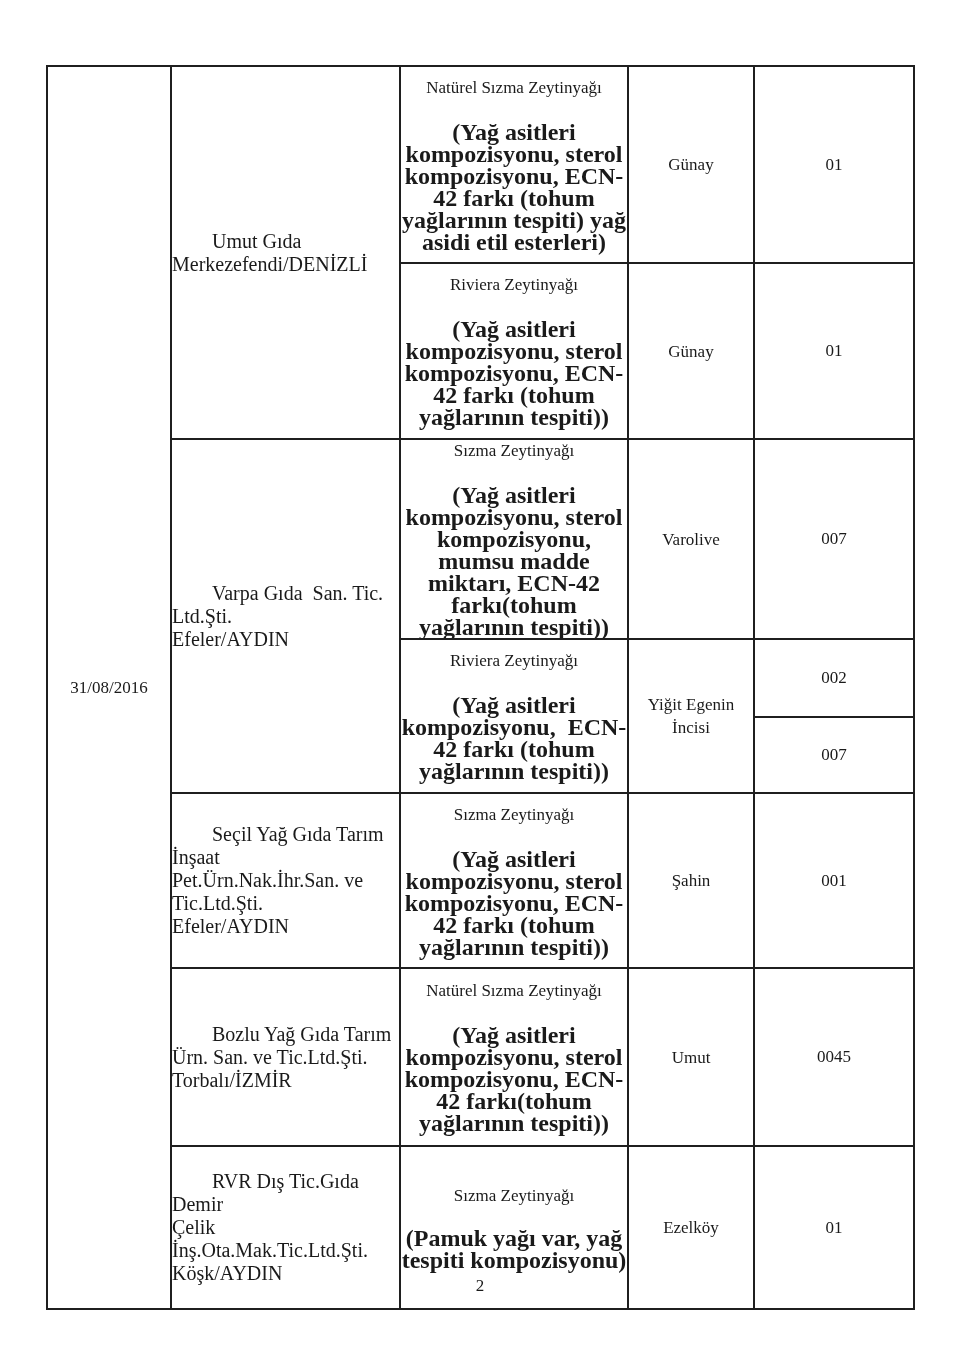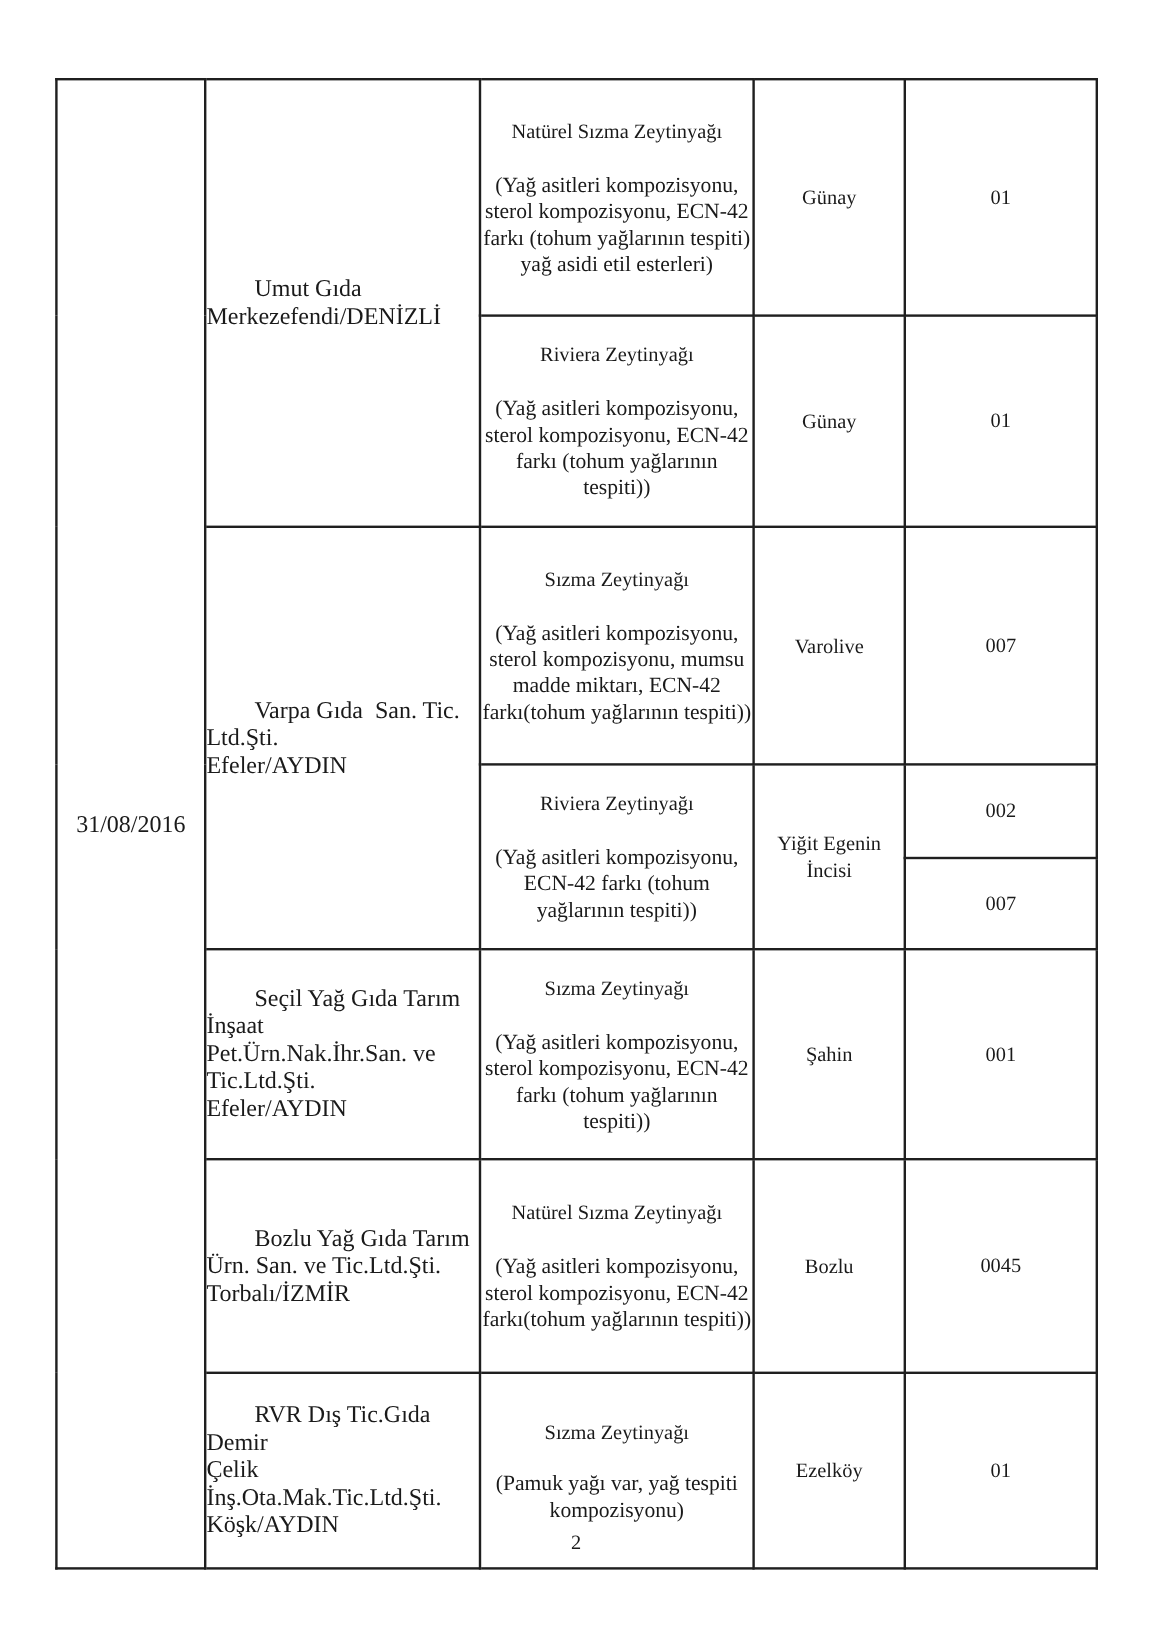--- a/index.html
+++ b/index.html
@@ -25,43 +25,43 @@
     table-layout: fixed;
   }
   table.doc-table td {
     border: 2px solid #1f1f1f;
     padding: 0;
     vertical-align: middle;
     overflow: hidden;
   }
   td.date-cell {
     text-align: center;
-    font-size: 20px;
+    font-size: 17px;
     line-height: 22px;
   }
   td.company-cell {
     text-align: left;
     padding: 6px 4px 6px 8px;
     font-size: 20px;
     line-height: 23px;
     white-space: pre-wrap;
   }
   td.product-cell {
     text-align: center;
     padding: 8px 9px;
     font-size: 17px;
     line-height: 22px;
     margin-left: 38px;
   }
   .product-title {
     font-weight: normal;
   }
   .product-note {
-    font-weight: normal;
-    font-size: 18px;
+    font-weight: bold;
+    font-size: 24px;
     margin-top: 22px;
     white-space: pre-wrap;
   }
   td.brand-cell {
     text-align: center;
     font-size: 17px;
     line-height: 23px;
     padding: 2px 5px;
     margin-left: 48px;
   }
@@ -189,21 +189,21 @@
       <td class="company-cell">
         <span>Bozlu Yağ Gıda Tarım
 Ürn. San. ve Tic.Ltd.Şti.
 Torbalı/İZMİR</span>
       </td>
       <td class="product-cell">
         <div class="product-title">Natürel Sızma Zeytinyağı</div>
         <div class="product-note">(Yağ asitleri kompozisyonu, sterol kompozisyonu, ECN-42 farkı(tohum yağlarının tespiti))</div>
       </td>
       <td class="brand-cell">
-        <span>Bozlu</span>
+        <span>Umut</span>
       </td>
       <td class="code-cell">
         <span>0045</span>
       </td>
     </tr>
 
     <tr style="height:110px">
       <td class="company-cell">
         <span>RVR Dış Tic.Gıda Demir
 Çelik

